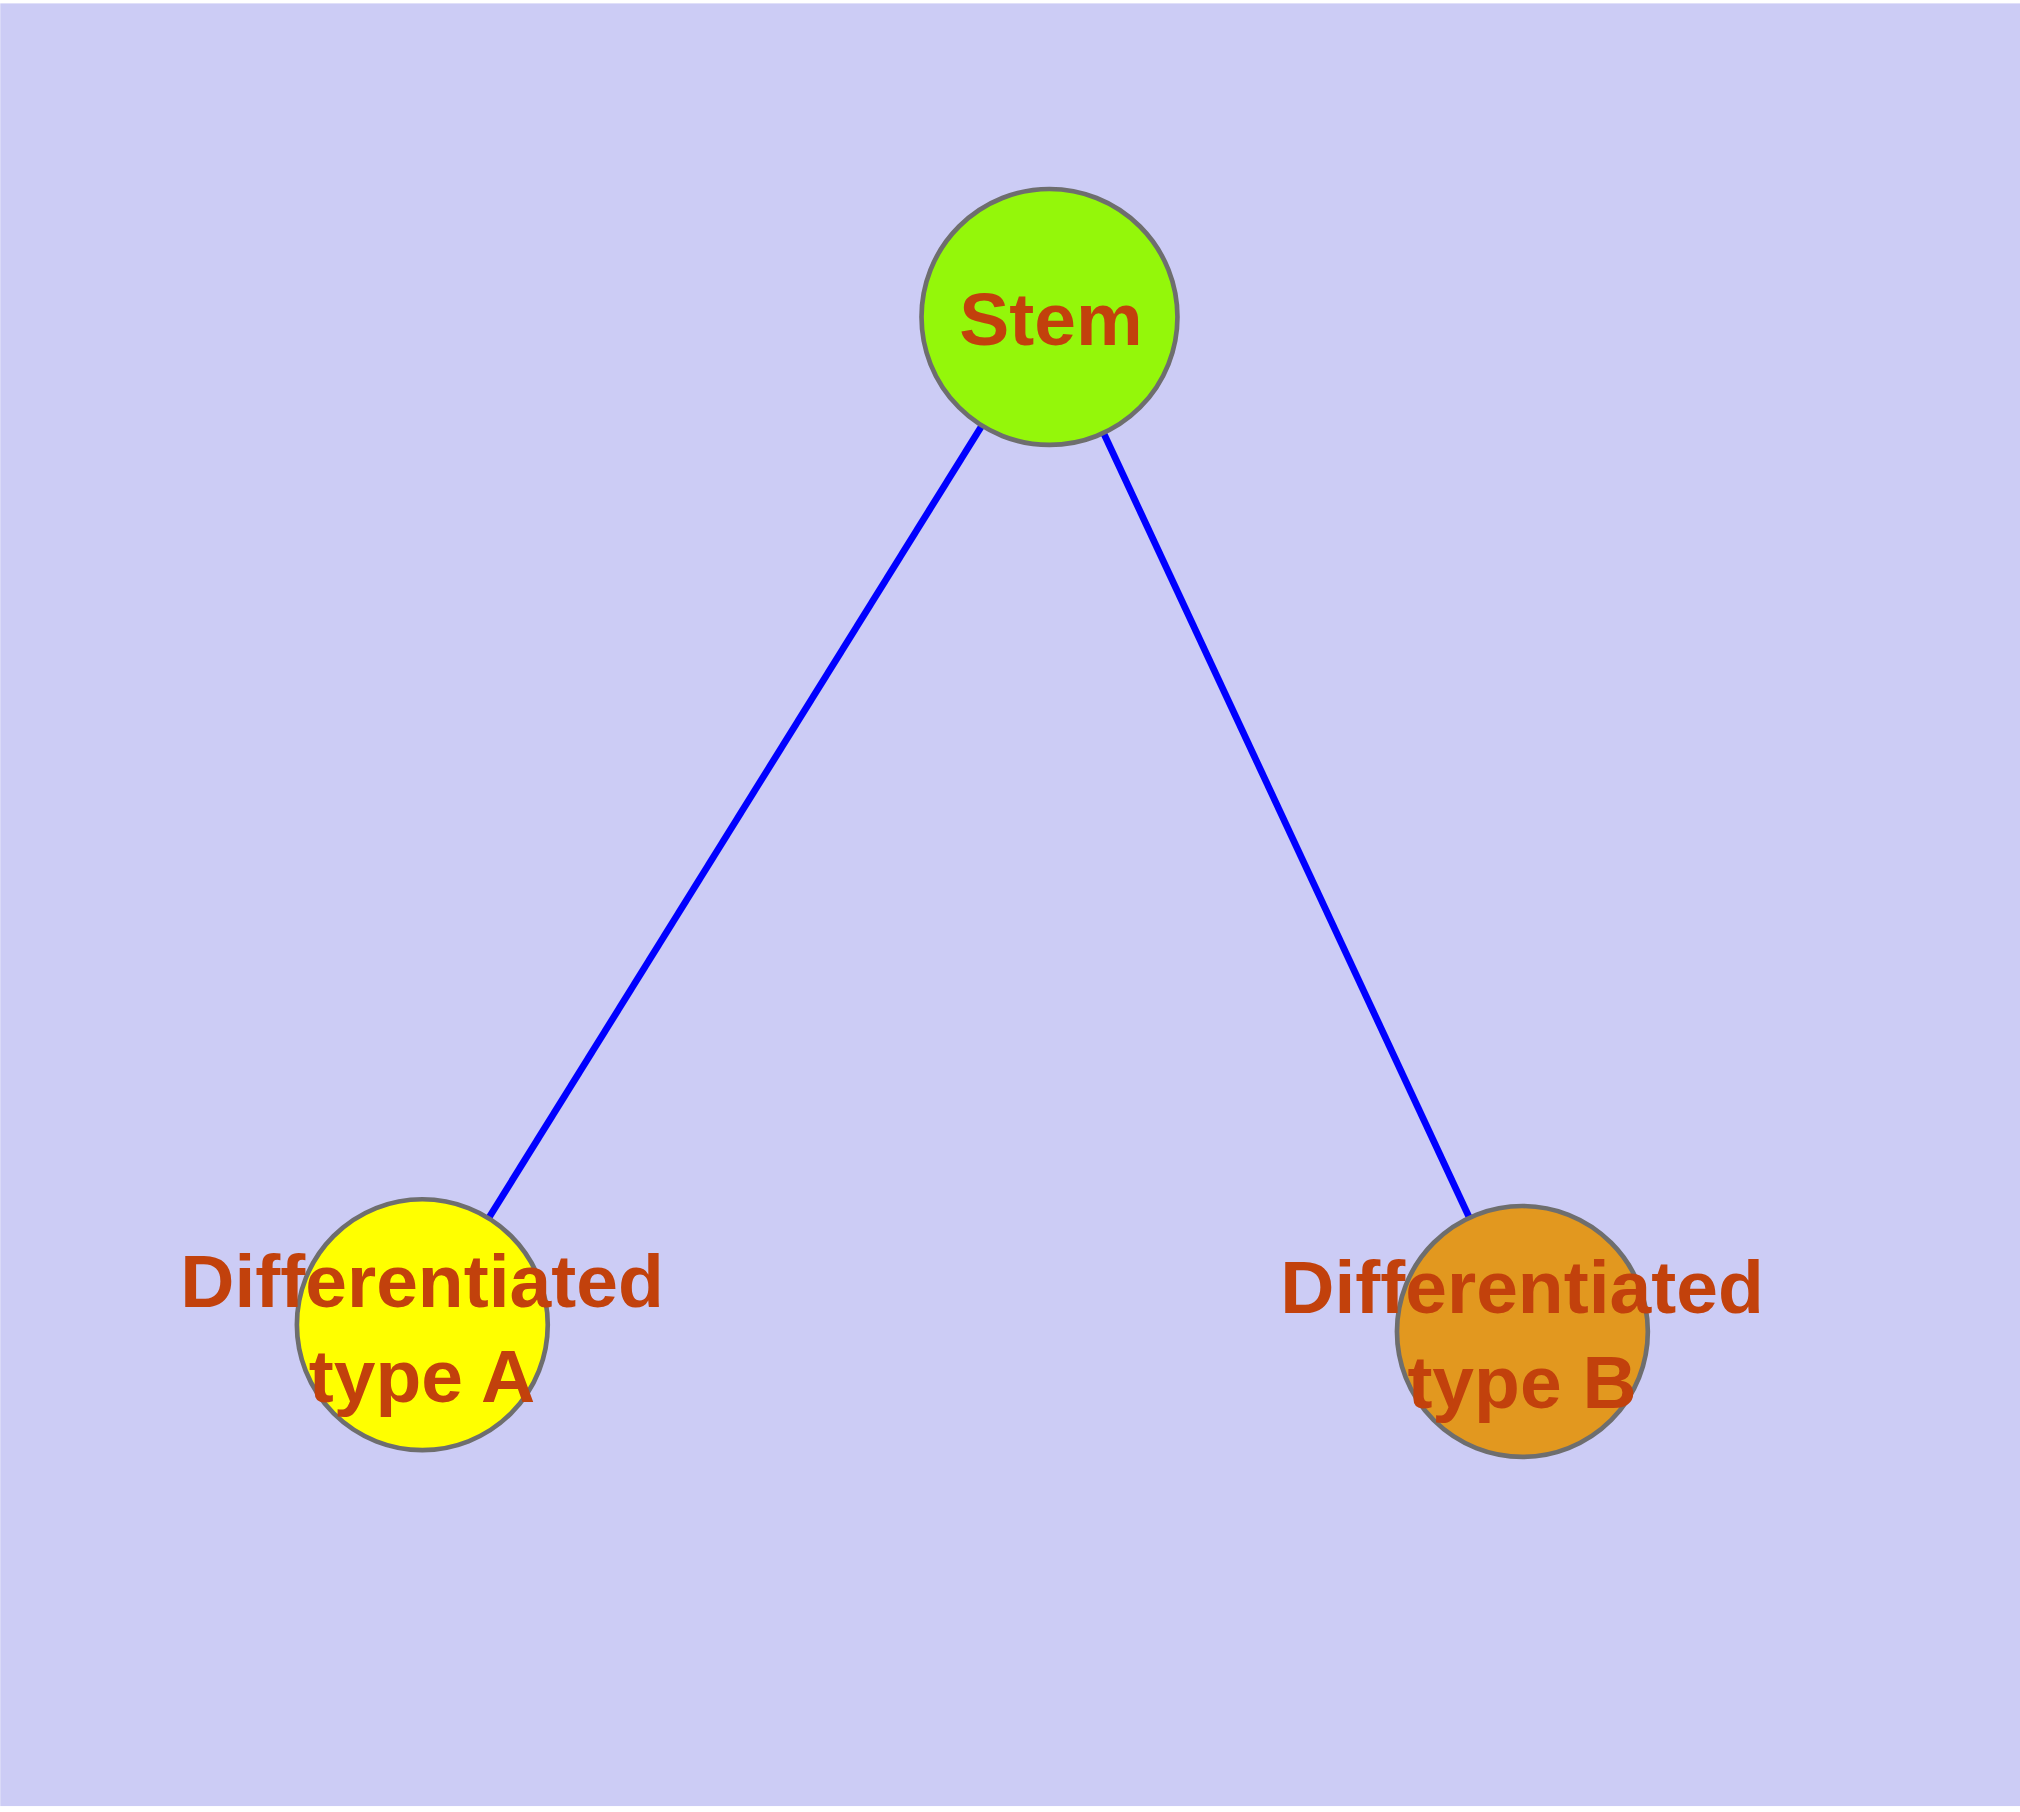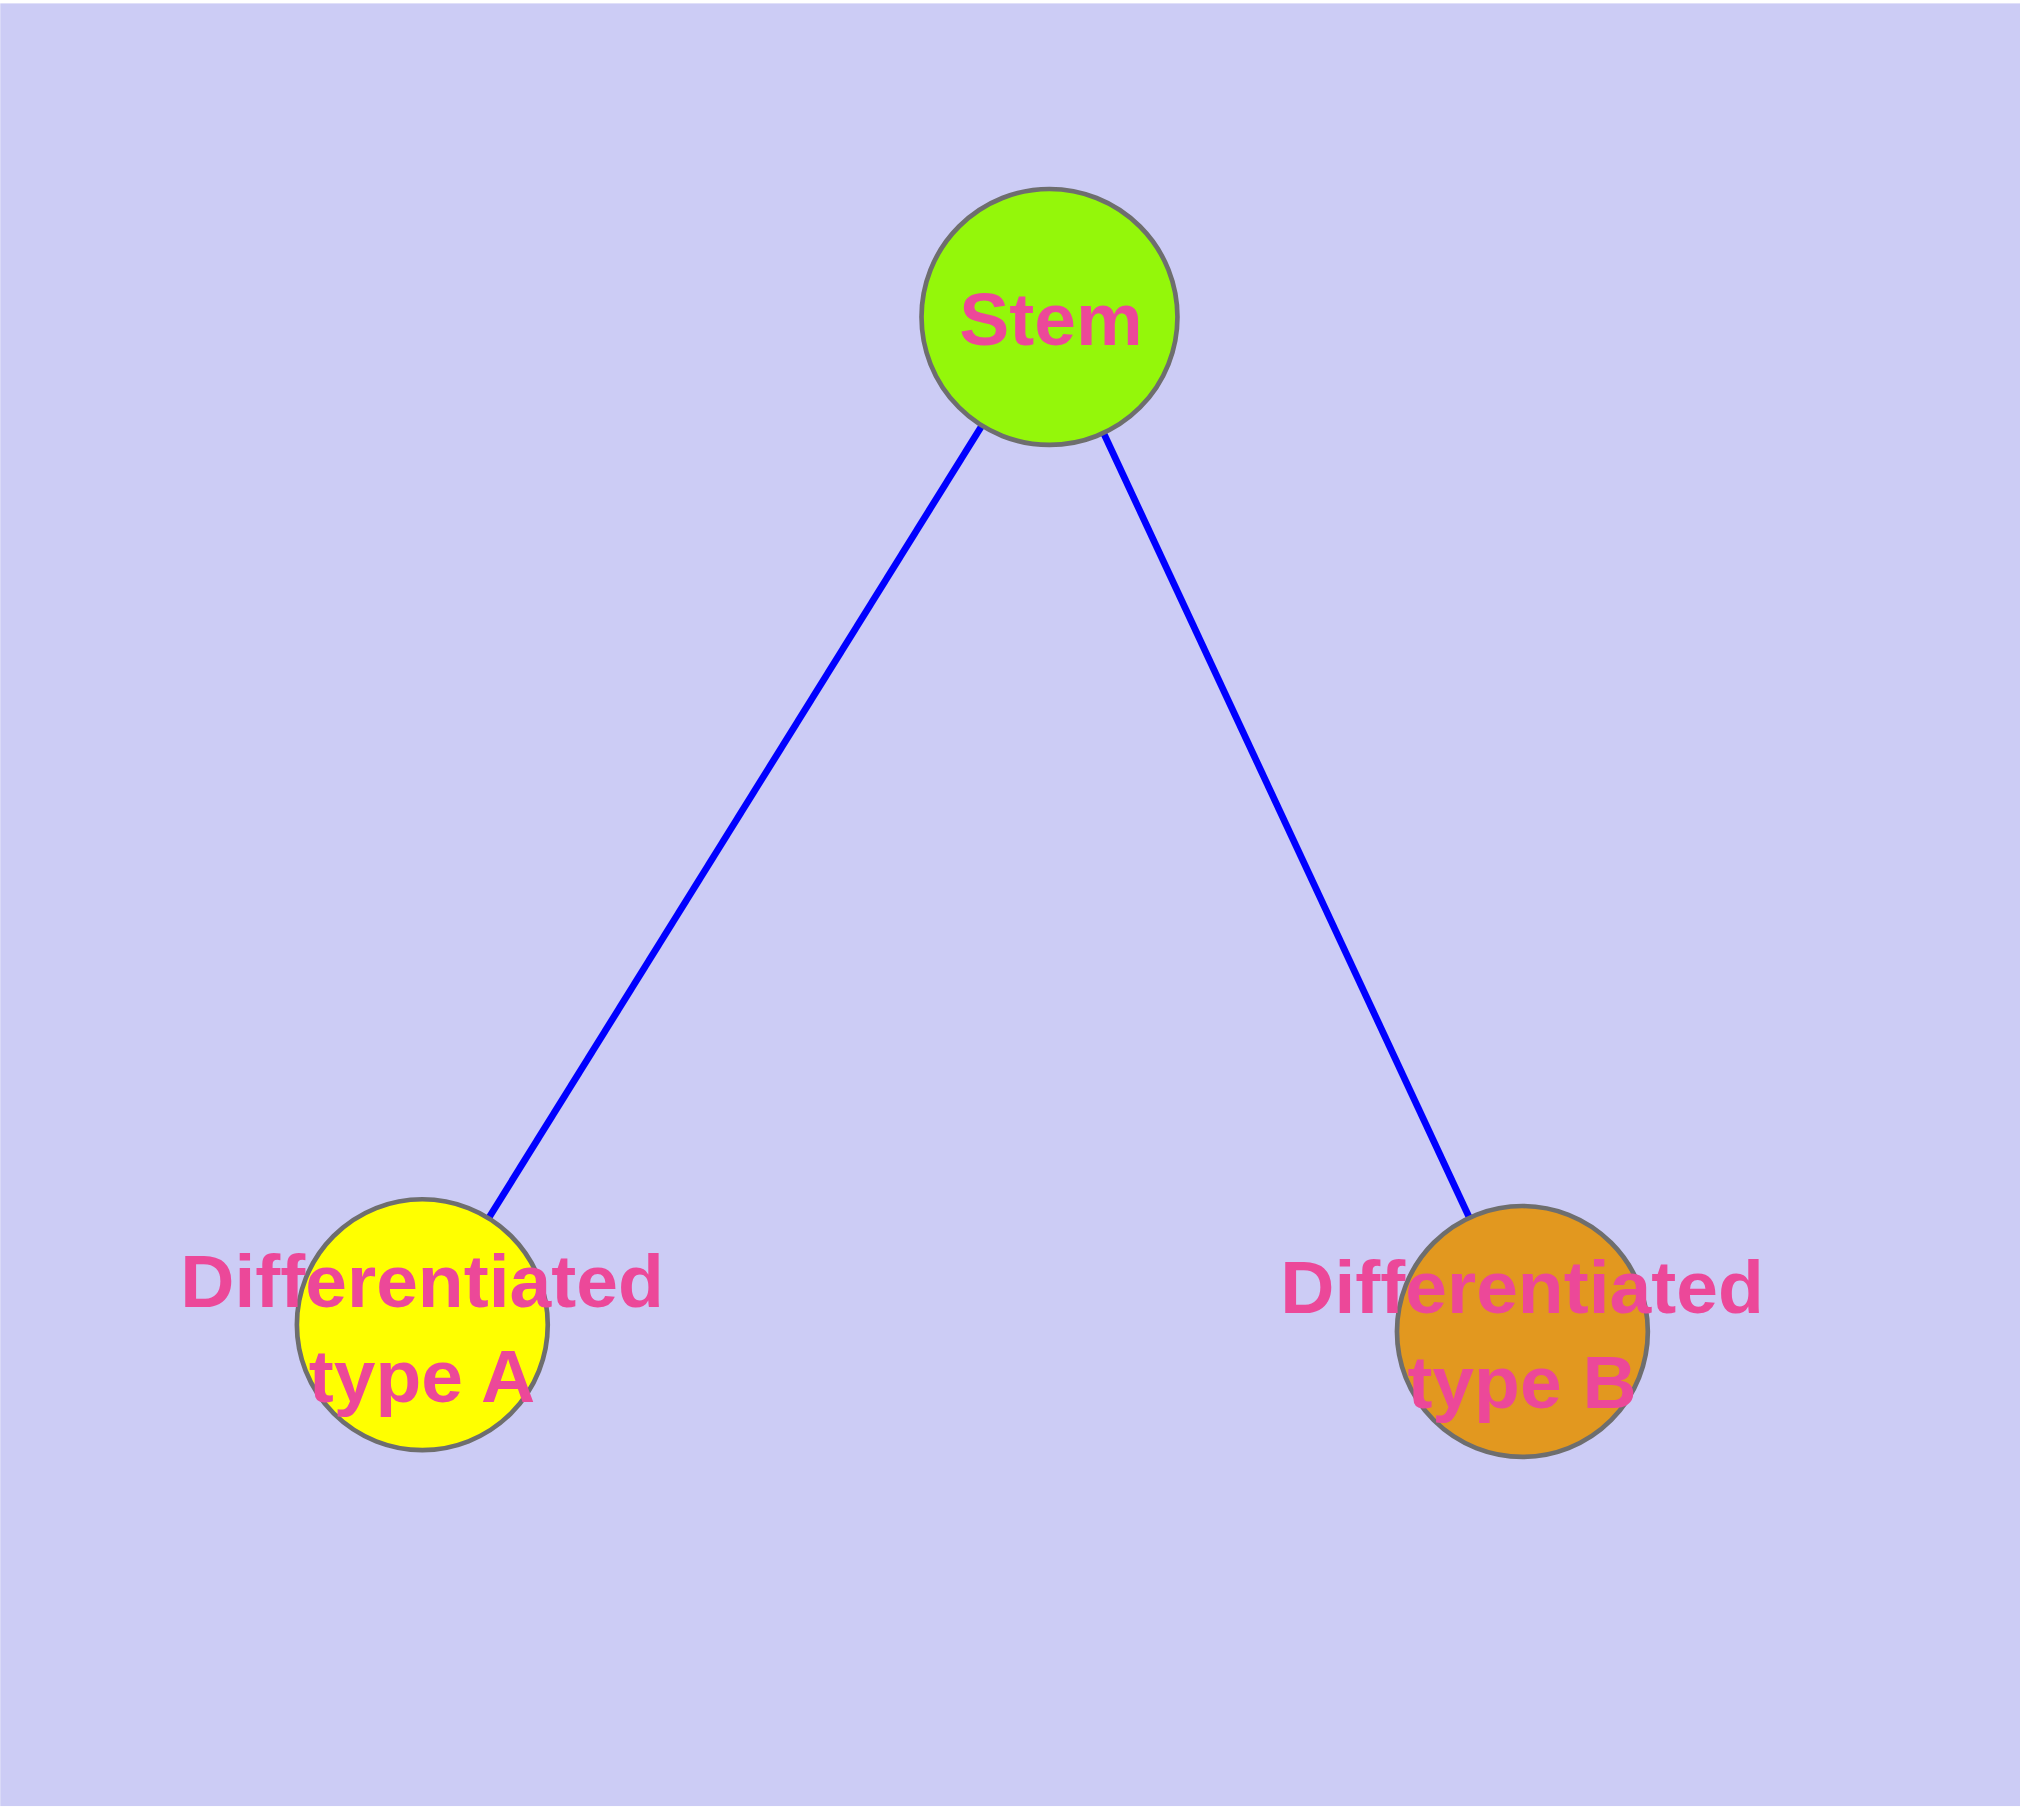--- a/index.html
+++ b/index.html
@@ -30,21 +30,21 @@
   }
   .node-circle {
     stroke: #6e6e6e;          
     stroke-width: 5.5;
   }
   .node-label {
     position: absolute;
     transform: translate(-50%, -50%);
     text-align: center;
     white-space: pre-line;
-    color: #ec4899;
+    color: #c2410c;
     font-weight: bold;
     font-size: 75px;
     line-height: 1.27;
     letter-spacing: 0;
   }
 </style>
 </head>
 <body>
 
 <div class="canvas">

